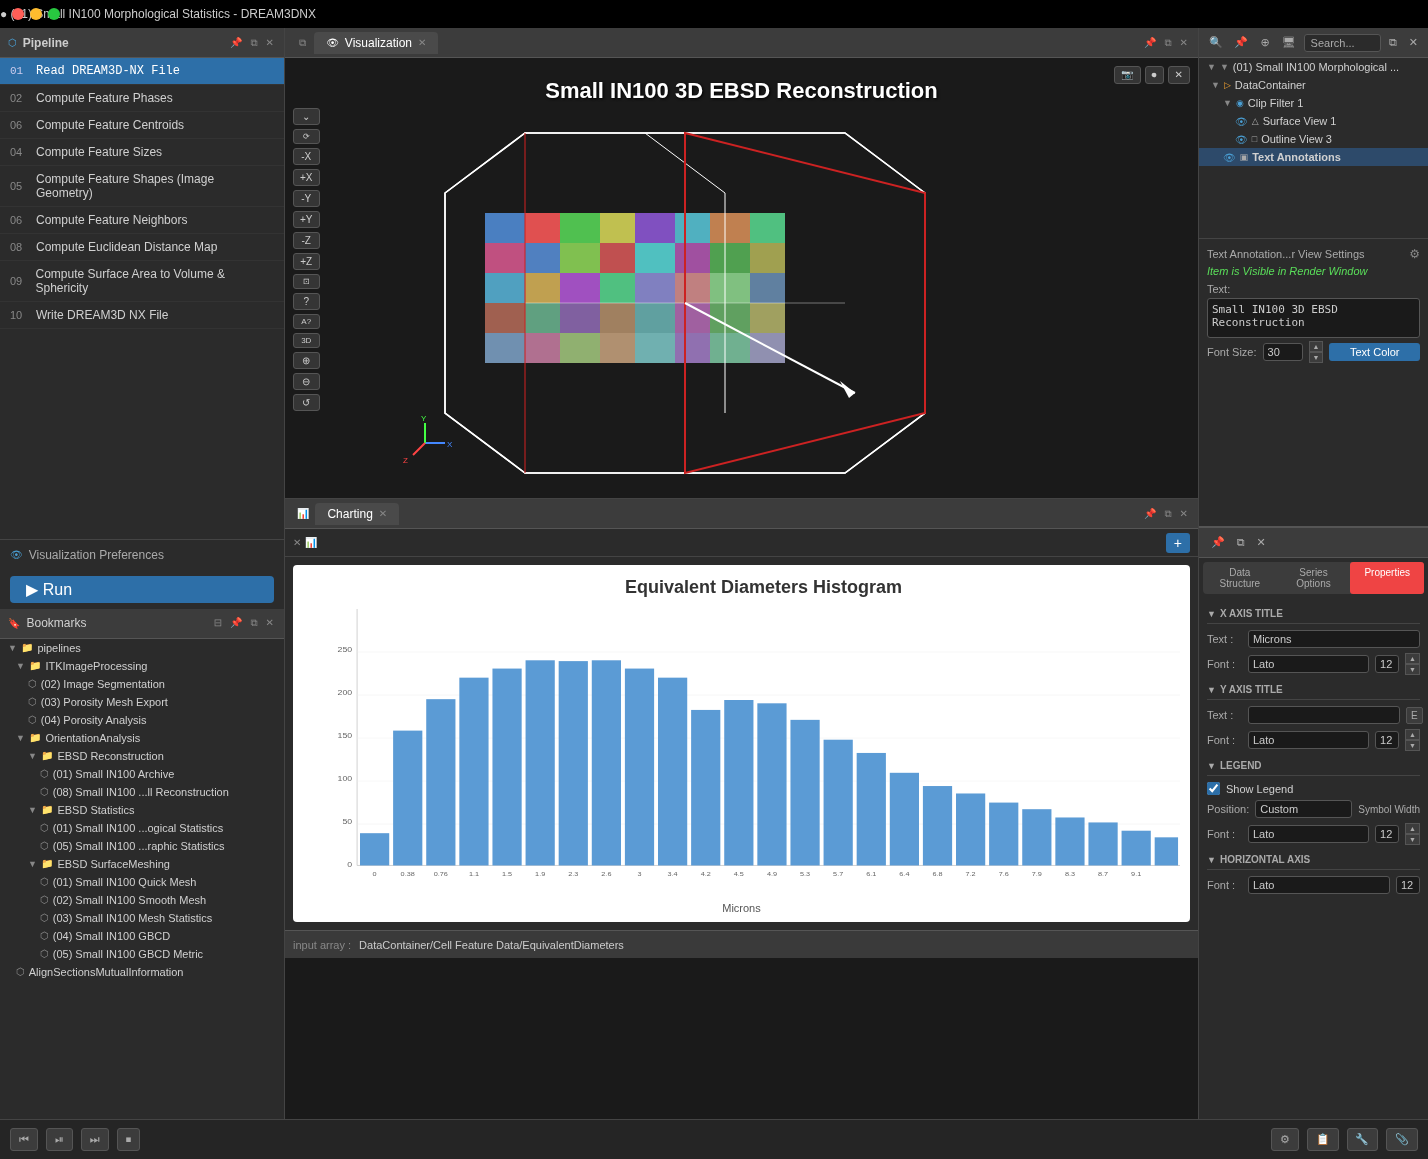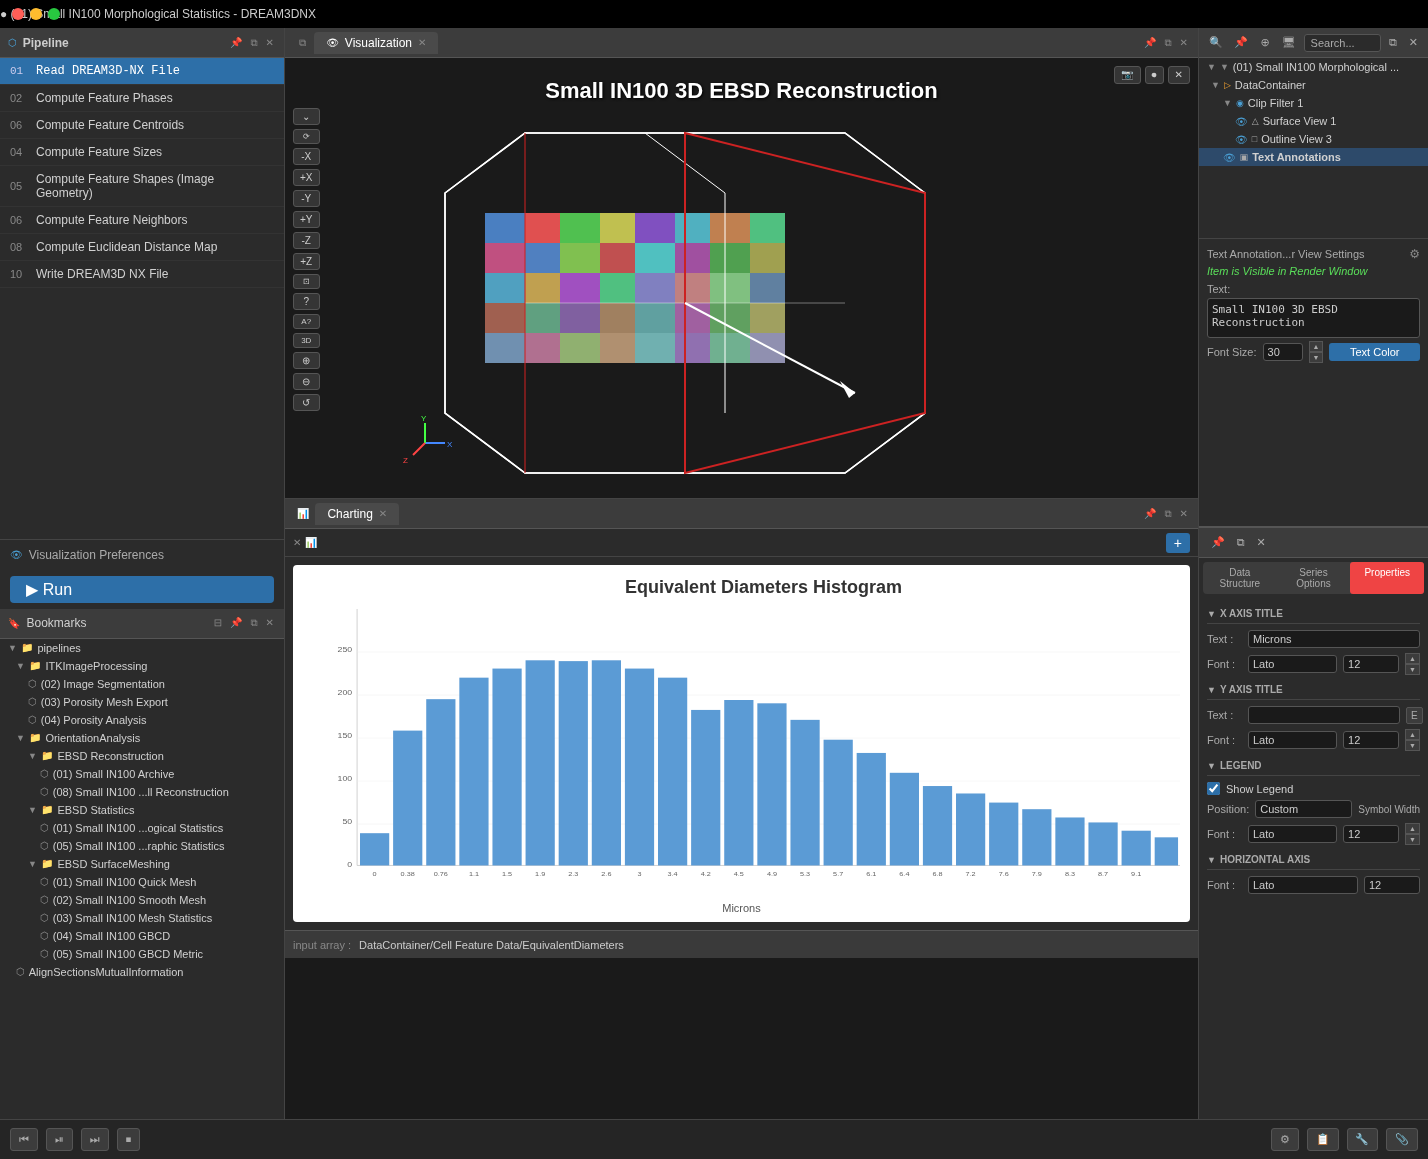--- a/index.html
+++ b/index.html
@@ -88,21 +88,21 @@
     .font-input { background: #1a1a1a; border: 1px solid #555; border-radius: 3px; color: #ccc; padding: 2px 4px; width: 40px; font-size: 11px; }
     .text-color-btn { background: #2d6fa8; color: #fff; border: none; border-radius: 3px; padding: 3px 10px; font-size: 11px; cursor: pointer; flex: 1; }
     .settings-btn { color: #888; cursor: pointer; }
 
     .section-header { color: #aaa; font-size: 10px; font-weight: 600; text-transform: uppercase; padding: 4px 0; border-bottom: 1px solid #444; margin-bottom: 6px; display: flex; align-items: center; gap: 4px; }
     .section-caret { font-size: 9px; }
     .prop-row { display: flex; align-items: center; gap: 6px; margin-bottom: 5px; font-size: 11px; }
     .prop-label { color: #aaa; min-width: 35px; }
     .prop-input { background: #1a1a1a; border: 1px solid #555; border-radius: 3px; color: #ccc; padding: 2px 4px; flex: 1; font-size: 11px; }
     .prop-select { background: #1a1a1a; border: 1px solid #555; border-radius: 3px; color: #ccc; padding: 2px 4px; flex: 1; font-size: 11px; appearance: none; }
-    .prop-num { background: #1a1a1a; border: 1px solid #555; border-radius: 3px; color: #ccc; padding: 2px 4px; width: 56px; font-size: 11px; }
+    .prop-num { background: #1a1a1a; border: 1px solid #555; border-radius: 3px; color: #ccc; padding: 2px 4px; width: 24px; font-size: 11px; }
     .prop-spinner { display: flex; flex-direction: column; }
     .spin-btn { background: #3c3c3c; border: 1px solid #555; color: #aaa; font-size: 7px; cursor: pointer; line-height: 1; padding: 1px 3px; }
     .checkbox { accent-color: #2d6fa8; }
 
     
     .bottom-bar { background: #252525; height: 40px; display: flex; align-items: center; padding: 0 10px; gap: 8px; border-top: 1px solid #444; flex-shrink: 0; }
     .bottom-btn { background: #3c3c3c; border: 1px solid #555; border-radius: 3px; color: #aaa; padding: 4px 8px; font-size: 11px; cursor: pointer; }
 
     
     .right-icon-bar { background: #3c3c3c; height: 30px; display: flex; align-items: center; padding: 0 6px; gap: 4px; border-bottom: 1px solid #555; }
@@ -156,20 +156,24 @@
           <span class="item-num">05</span>
           <span class="item-label">Compute Feature Shapes (Image Geometry)</span>
         </div>
         <div class="pipeline-item">
           <span class="item-num">06</span>
           <span class="item-label">Compute Feature Neighbors</span>
         </div>
         <div class="pipeline-item">
           <span class="item-num">08</span>
           <span class="item-label">Compute Euclidean Distance Map</span>
+        </div>
+        <div class="pipeline-item">
+          <span class="item-num">09</span>
+          <span class="item-label">Compute Surface Area to Volume &amp; Sphericity</span>
         </div>
         <div class="pipeline-item">
           <span class="item-num">10</span>
           <span class="item-label">Write DREAM3D NX File</span>
         </div>
       </div>
 
       <div class="vis-prefs">
         <span style="font-size:10px;color:#4a9fd4;">👁</span>
         <span>Visualization Preferences</span>

